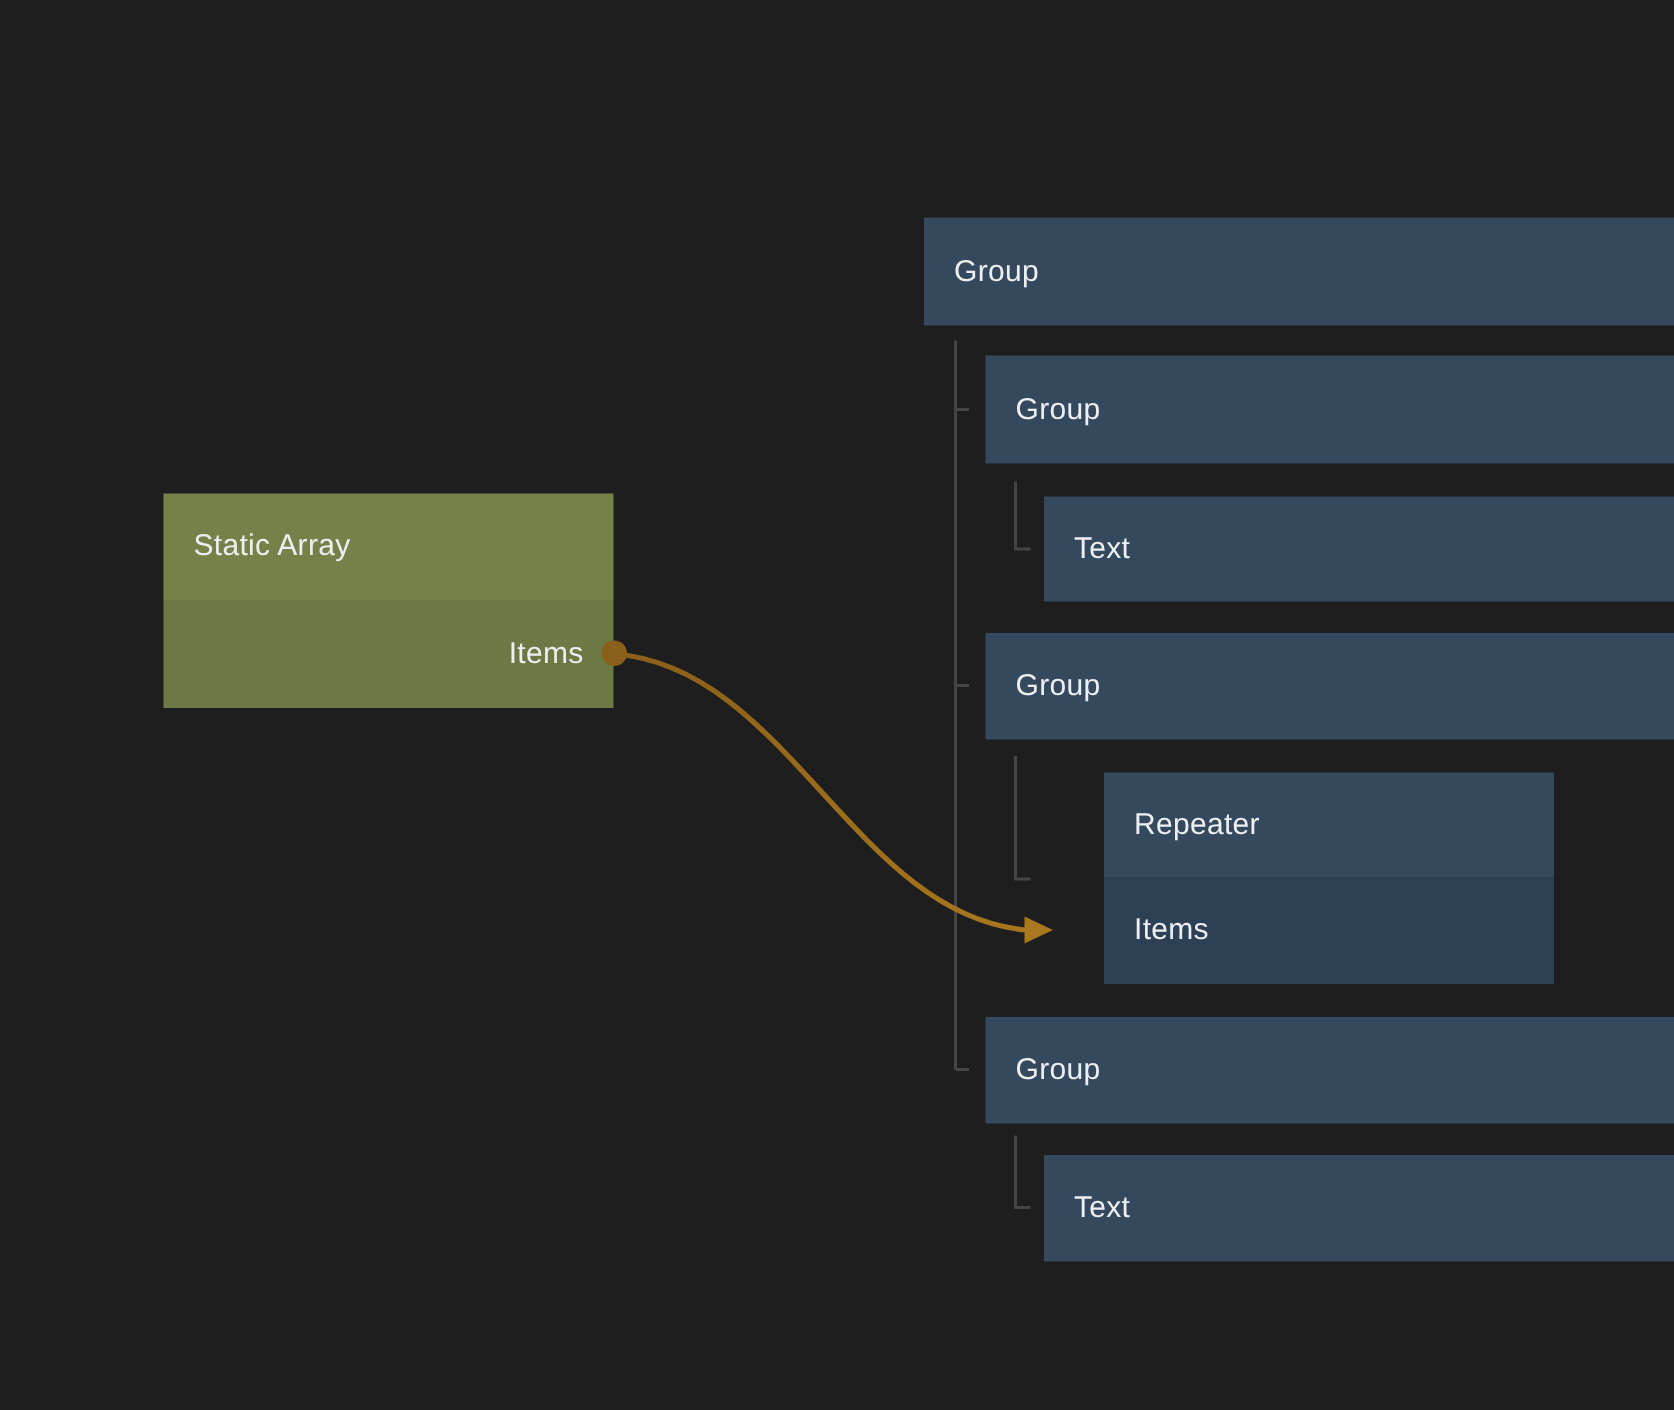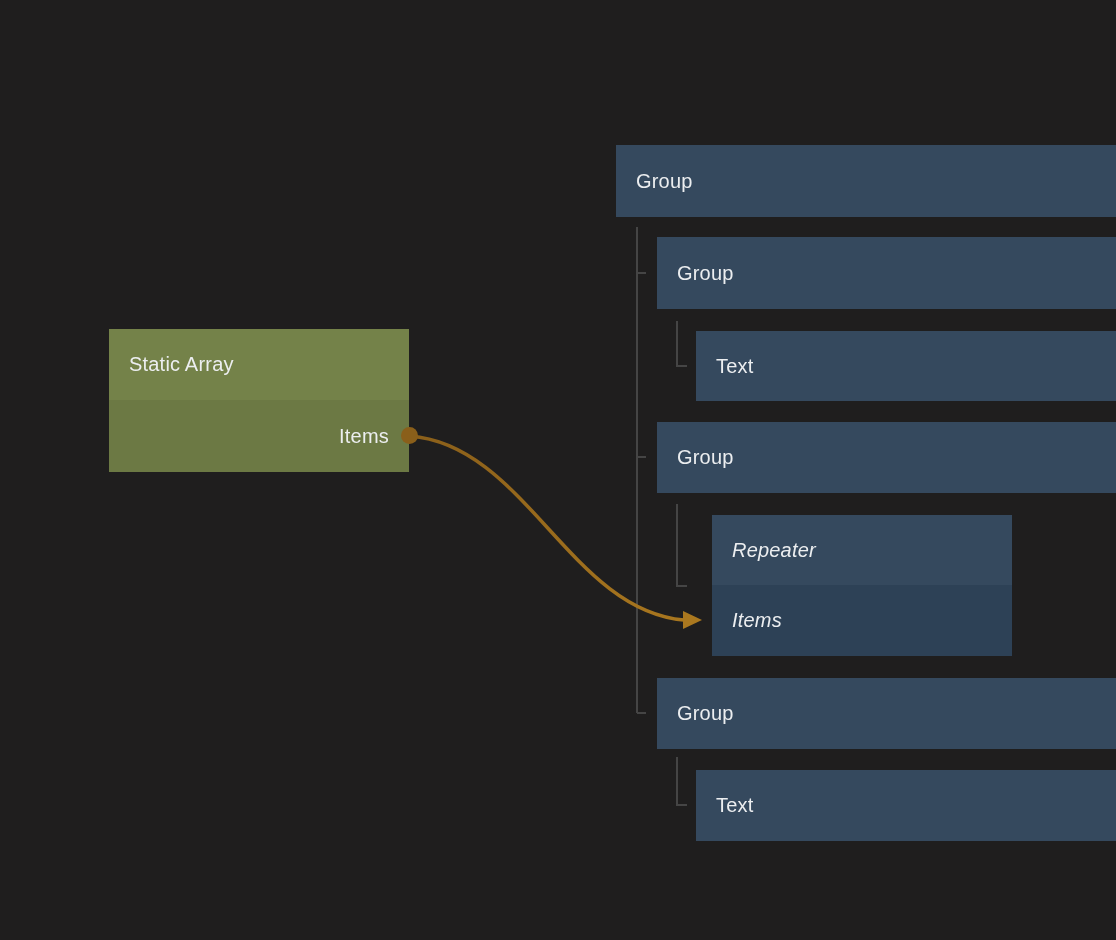--- a/index.html
+++ b/index.html
@@ -33,21 +33,21 @@
   .blue   { background: #35495e; }
   .blue-b { background: #2d4156; }
   
   .green-h { background: #748249; }
   .green-b { background: #6c7944; justify-content: flex-end; }
 
   .n-group-root { left: 616px; top: 145px; }
   .n-group-1    { left: 657px; top: 237px; }
   .n-text-1     { left: 696px; top: 331px; }
   .n-group-2    { left: 657px; top: 422px; }
-  .n-repeater   { left: 712px; top: 515px; font-style: italic; }
+  .n-repeater   { left: 736px; top: 515px; }
   .n-group-3    { left: 657px; top: 678px; }
   .n-text-2     { left: 696px; top: 770px; }
   .n-static     { left: 109px; top: 329px; }
 
   .h72 { height: 72px; }
   .h71 { height: 71px; text-align: right; }
   .h70 { height: 70px; }
 
   .port-dot {
     position: absolute;

